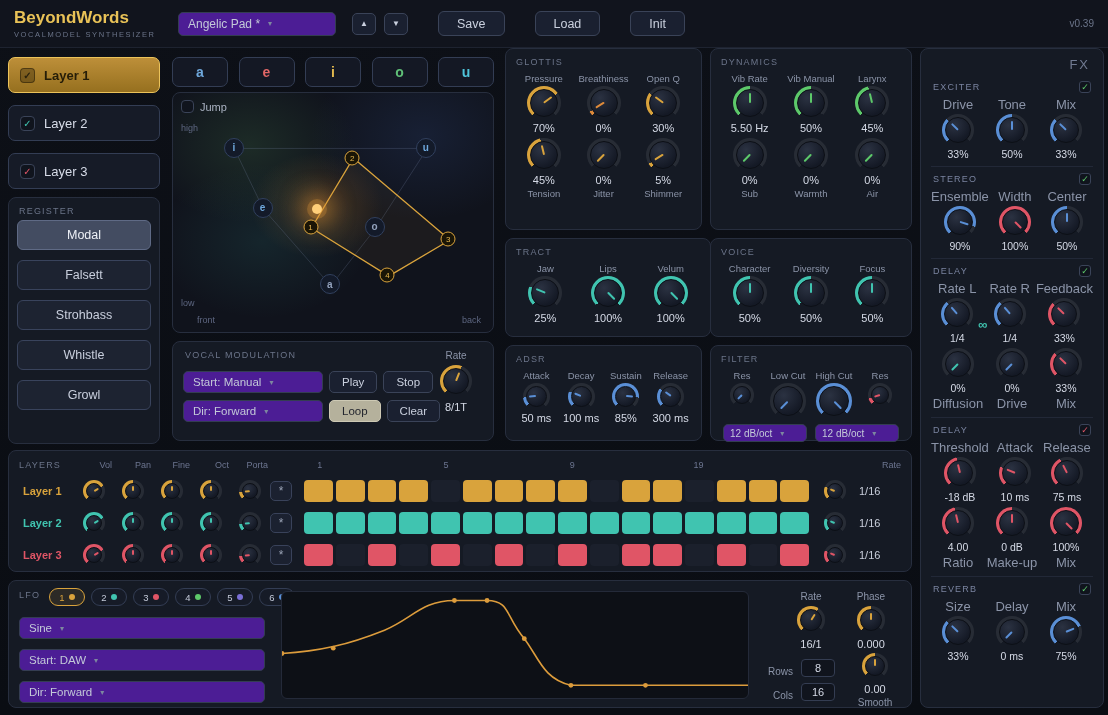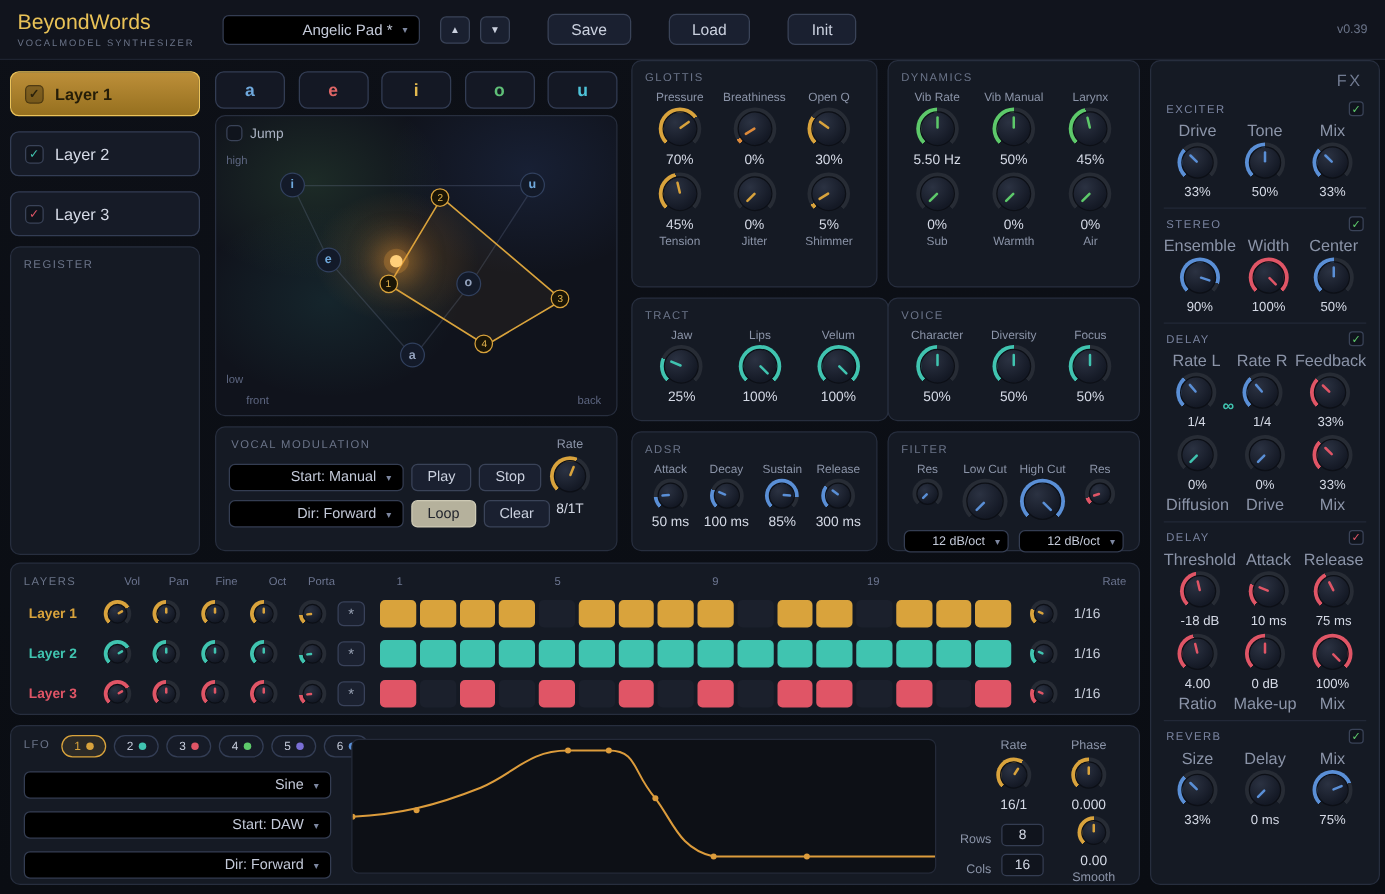--- a/index.html
+++ b/index.html
@@ -2,23 +2,23 @@
 <html><head>
 <meta charset="utf-8">
 <style>
   *{box-sizing:border-box;margin:0;padding:0}
   html,body{width:1108px;height:715px;background:#0b0e14;font-family:"Liberation Sans",sans-serif;color:#c5cbd9;overflow:hidden}
   #app{position:relative;width:1108px;height:715px;background:linear-gradient(#0d1017,#0a0d13)}
 
   
   #header{position:absolute;left:0;top:0;width:1108px;height:48px;background:#11141d;border-bottom:1px solid #1e2330;display:flex;align-items:center;padding:0 14px;gap:8px;z-index:5}
   .brand{width:156px}
-  .brand-title{font-size:17px;font-weight:normal;color:#e9c257}
+  .brand-title{font-size:17px;font-weight:bold;color:#e9c257}
   .brand-sub{font-size:7.5px;letter-spacing:1.6px;color:#6b7489;margin-top:2px}
-  .select{height:24px;background:#000000;border:1px solid #343d52;border-radius:5px;display:flex;align-items:center;justify-content:flex-end;padding:0 9px;font-size:12px;color:#c3c9d8;cursor:pointer}
+  .select{height:24px;background:#4c1d95;border:1px solid #343d52;border-radius:5px;display:flex;align-items:center;justify-content:flex-start;padding:0 9px;font-size:12px;color:#c3c9d8;cursor:pointer}
   #preset-select{width:158px;margin-right:8px}
   .caret{color:#7d87a0;font-size:8px;margin-left:8px}
   .btn{background:#1a2030;border:1px solid #3a4358;border-radius:6px;color:#cad0de;font-size:12.5px;height:25px;padding:0 18px;font-family:inherit;cursor:pointer}
   .btn.sq{width:24px;padding:0;font-size:8px;height:22px;border-radius:5px}
   .hgap{width:14px}
   #version{margin-left:auto;font-size:10px;color:#6b7489}
 
   .panel{position:absolute;background:#151a24;border:1px solid #272e3e;border-radius:8px}
   .ptitle{font-size:9px;letter-spacing:1.2px;color:#6b7489;padding:2px 2px 4px;text-transform:uppercase}
 
@@ -169,20 +169,27 @@
         <span>Layer 2</span>
       </button>
       <button class="layer-btn">
         <span class="cb" style="color: rgb(224, 85, 102);">✓</span>
         <span>Layer 3</span>
       </button>
     </div>
 
   <section class="panel" id="register-panel">
     <div class="ptitle">REGISTER</div>
+    <div id="register-list">
+        <button class="reg-btn sel">Modal</button>
+        <button class="reg-btn">Falsett</button>
+        <button class="reg-btn">Strohbass</button>
+        <button class="reg-btn">Whistle</button>
+        <button class="reg-btn">Growl</button>
+      </div>
   </section>
 
   <div id="vowel-row">
       <button class="vowel-btn" style="color: rgb(111, 168, 220);">a</button>
       <button class="vowel-btn" style="color: rgb(224, 102, 102);">e</button>
       <button class="vowel-btn" style="color: rgb(227, 185, 78);">i</button>
       <button class="vowel-btn" style="color: rgb(95, 191, 119);">o</button>
       <button class="vowel-btn" style="color: rgb(78, 195, 217);">u</button>
     </div>
 

